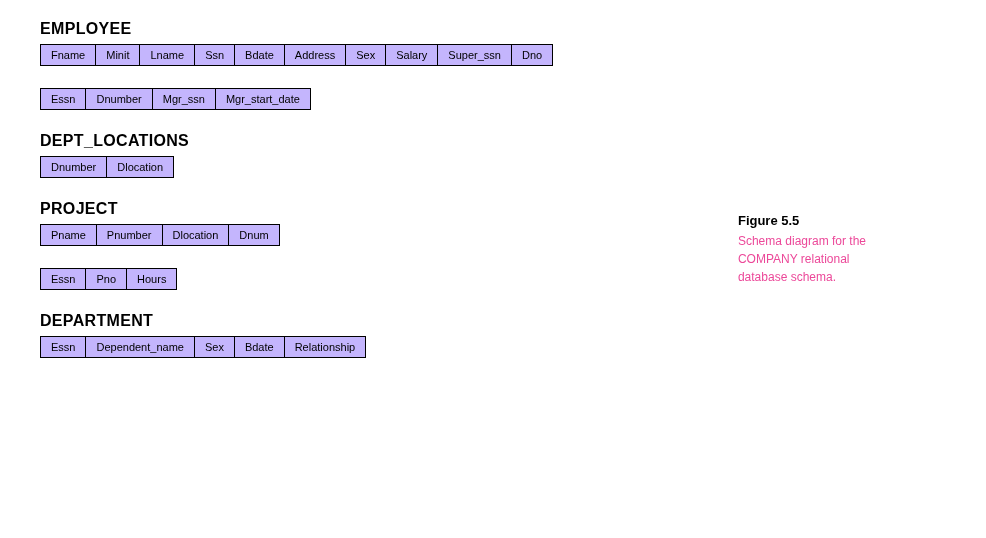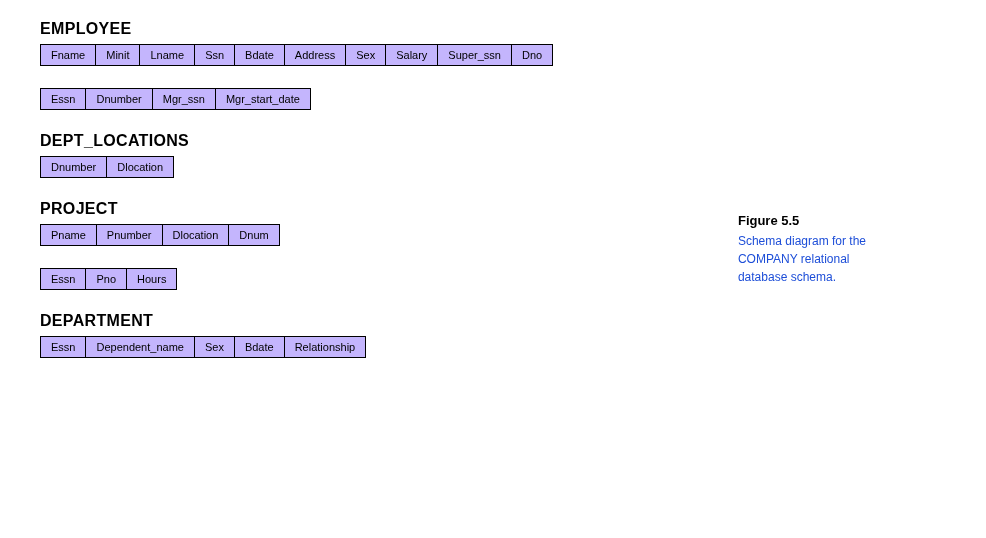--- a/index.html
+++ b/index.html
@@ -45,21 +45,21 @@
       bottom: 72px;
     }
     .figure-caption .fig-title {
       font-weight: bold;
       font-size: 13px;
       margin-bottom: 4px;
     }
     .figure-caption .fig-desc {
       font-size: 12px;
       line-height: 1.5;
-      color: #1d4ed8;
+      color: #ec4899;
     }
     .page-wrapper {
       position: relative;
     }
   </style>
 </head>
 <body>
 
 <div class="page-wrapper">
   <div id="tables-container">

